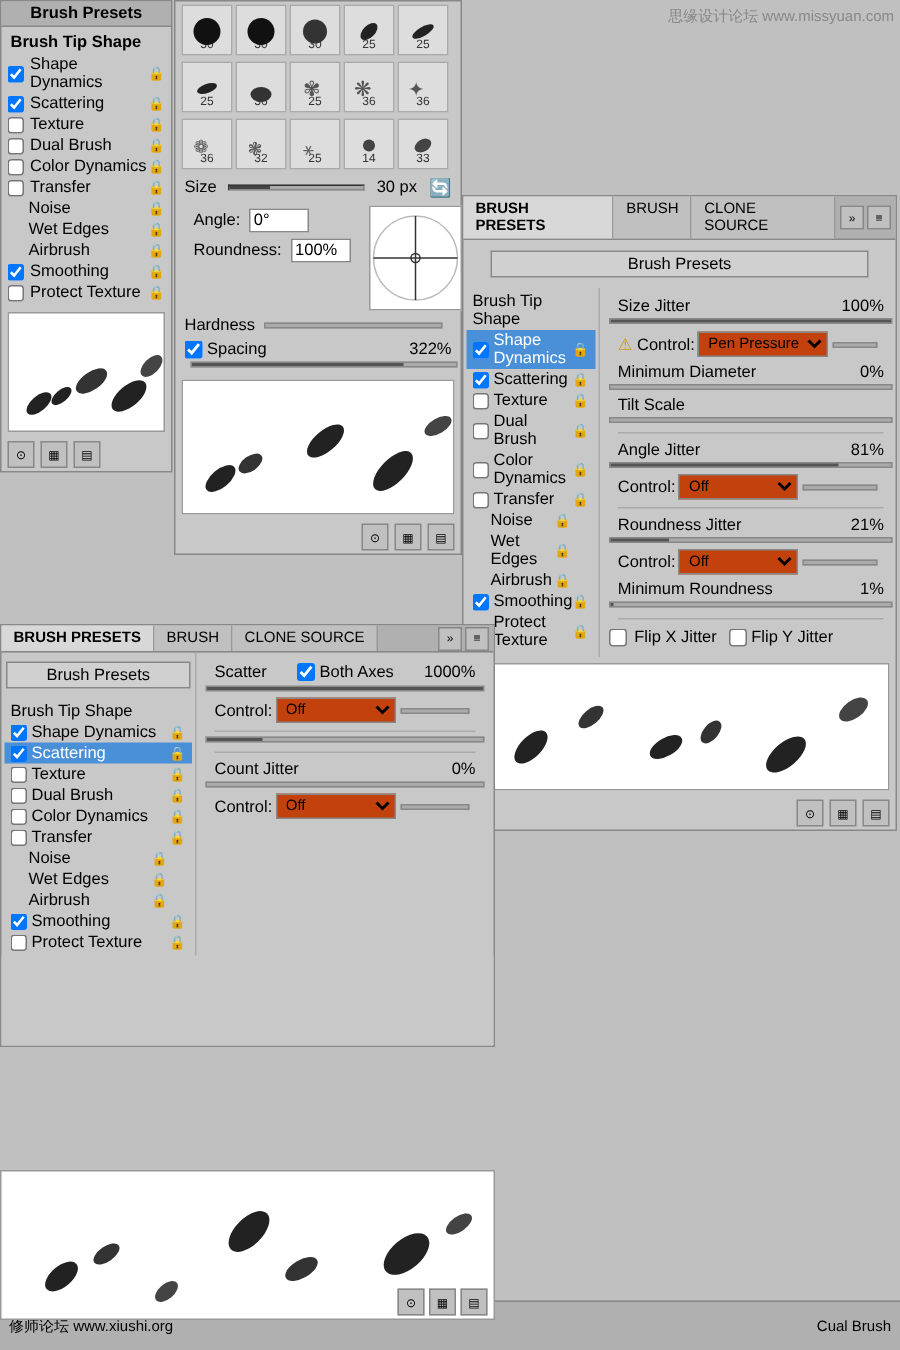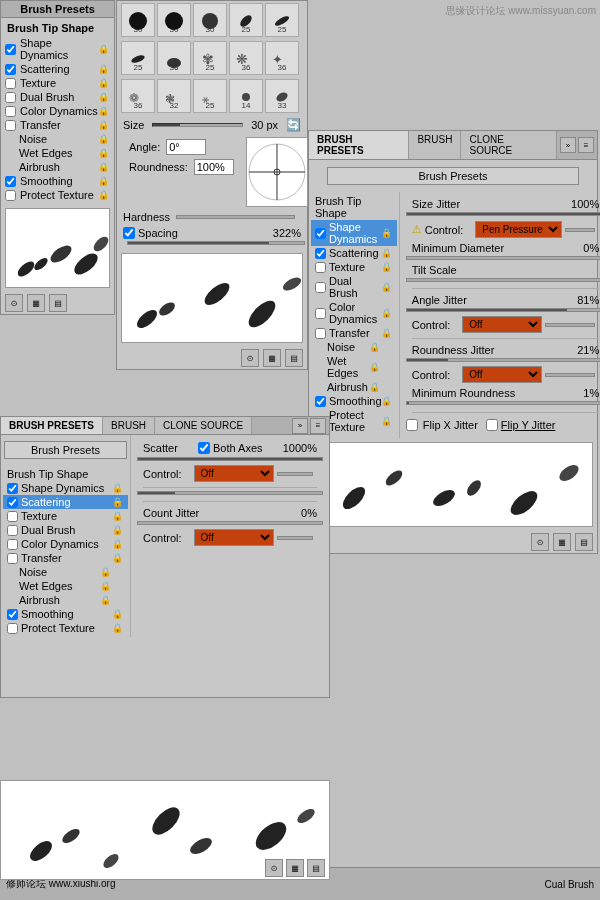--- a/index.html
+++ b/index.html
@@ -112,21 +112,21 @@
 
     .control-row {
       display: flex;
       align-items: center;
       padding: 2px 6px;
       margin-left: 20px;
     }
 
     .control-label {
       font-size: 11px;
-      margin-right: 12px;
+      margin-right: 2px;
     }
 
     .select-box {
       font-size: 10px;
       padding: 1px 2px;
       background: #c2410c;
       border: 1px solid #888;
       min-width: 80px;
     }
 
@@ -625,21 +625,21 @@
         </div>
       </div>
 
       <div class="divider"></div>
 
       <div style="display:flex; gap:8px; padding:3px 0;">
         <label style="display:flex;align-items:center;gap:5px;font-size:11px;">
           <input type="checkbox" style="">
           <span>Flip X Jitter</span>
         </label>
-        <label style="display:flex;align-items:flex-start;gap:3px;font-size:11px;text-decoration:underline;">
+        <label style="display:flex;align-items:flex-start;gap:3px;font-size:11px;">
           <input type="checkbox" style="">
           <span>Flip Y Jitter</span>
         </label>
       </div>
     </div>
   </div>
 
   <div class="preview-canvas" style="height:85px;">
     <svg width="286" height="85">
       <ellipse cx="40" cy="55" rx="14" ry="7" fill="#222" transform="rotate(-45 40 55)"></ellipse>

